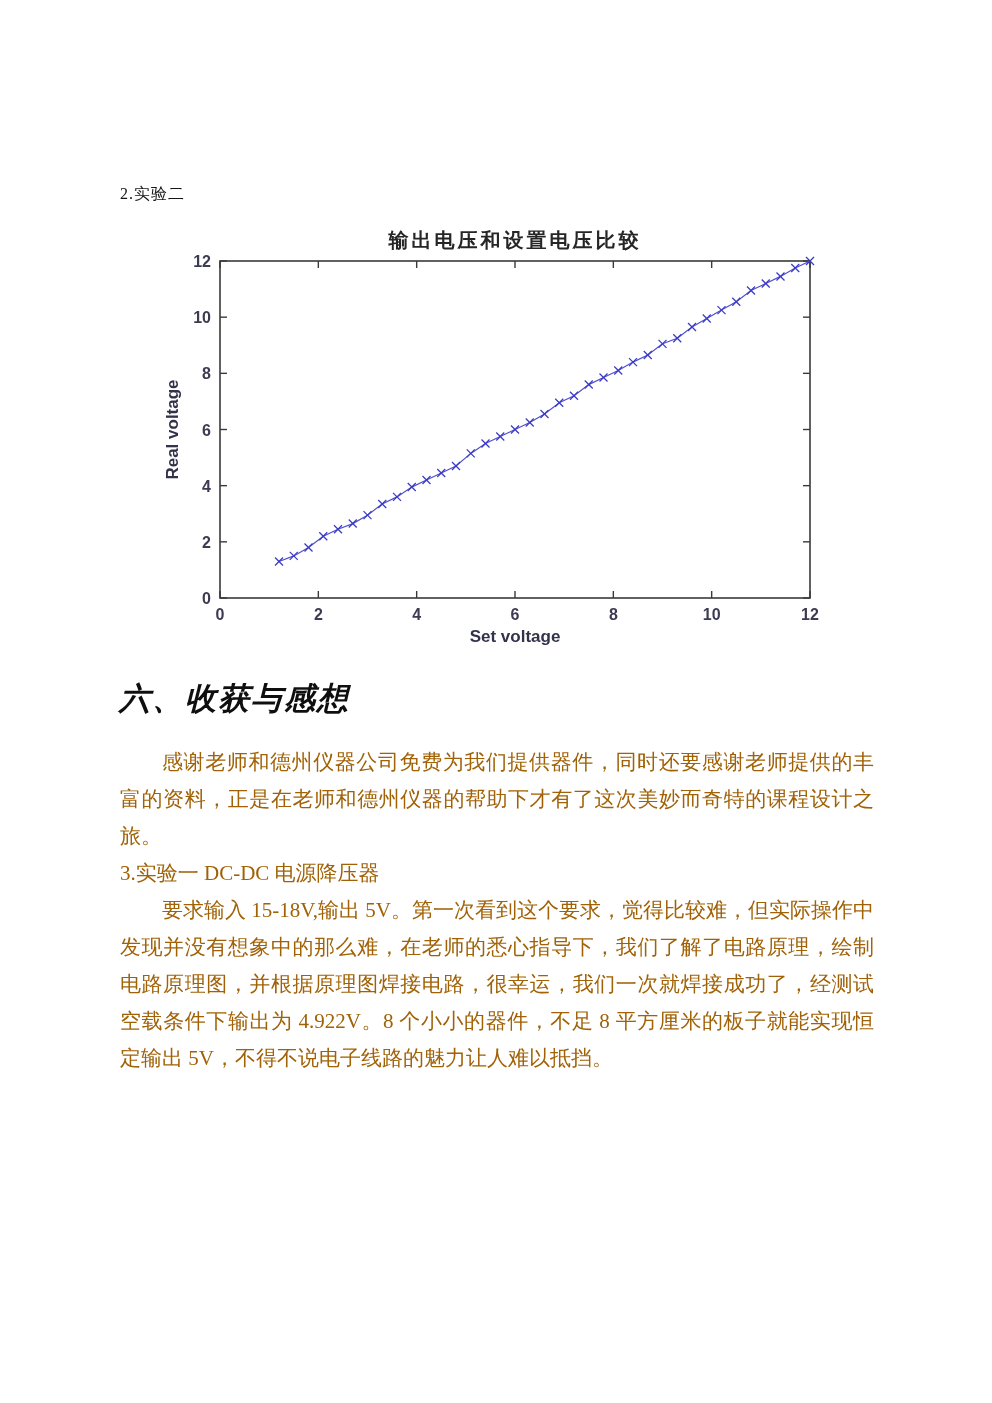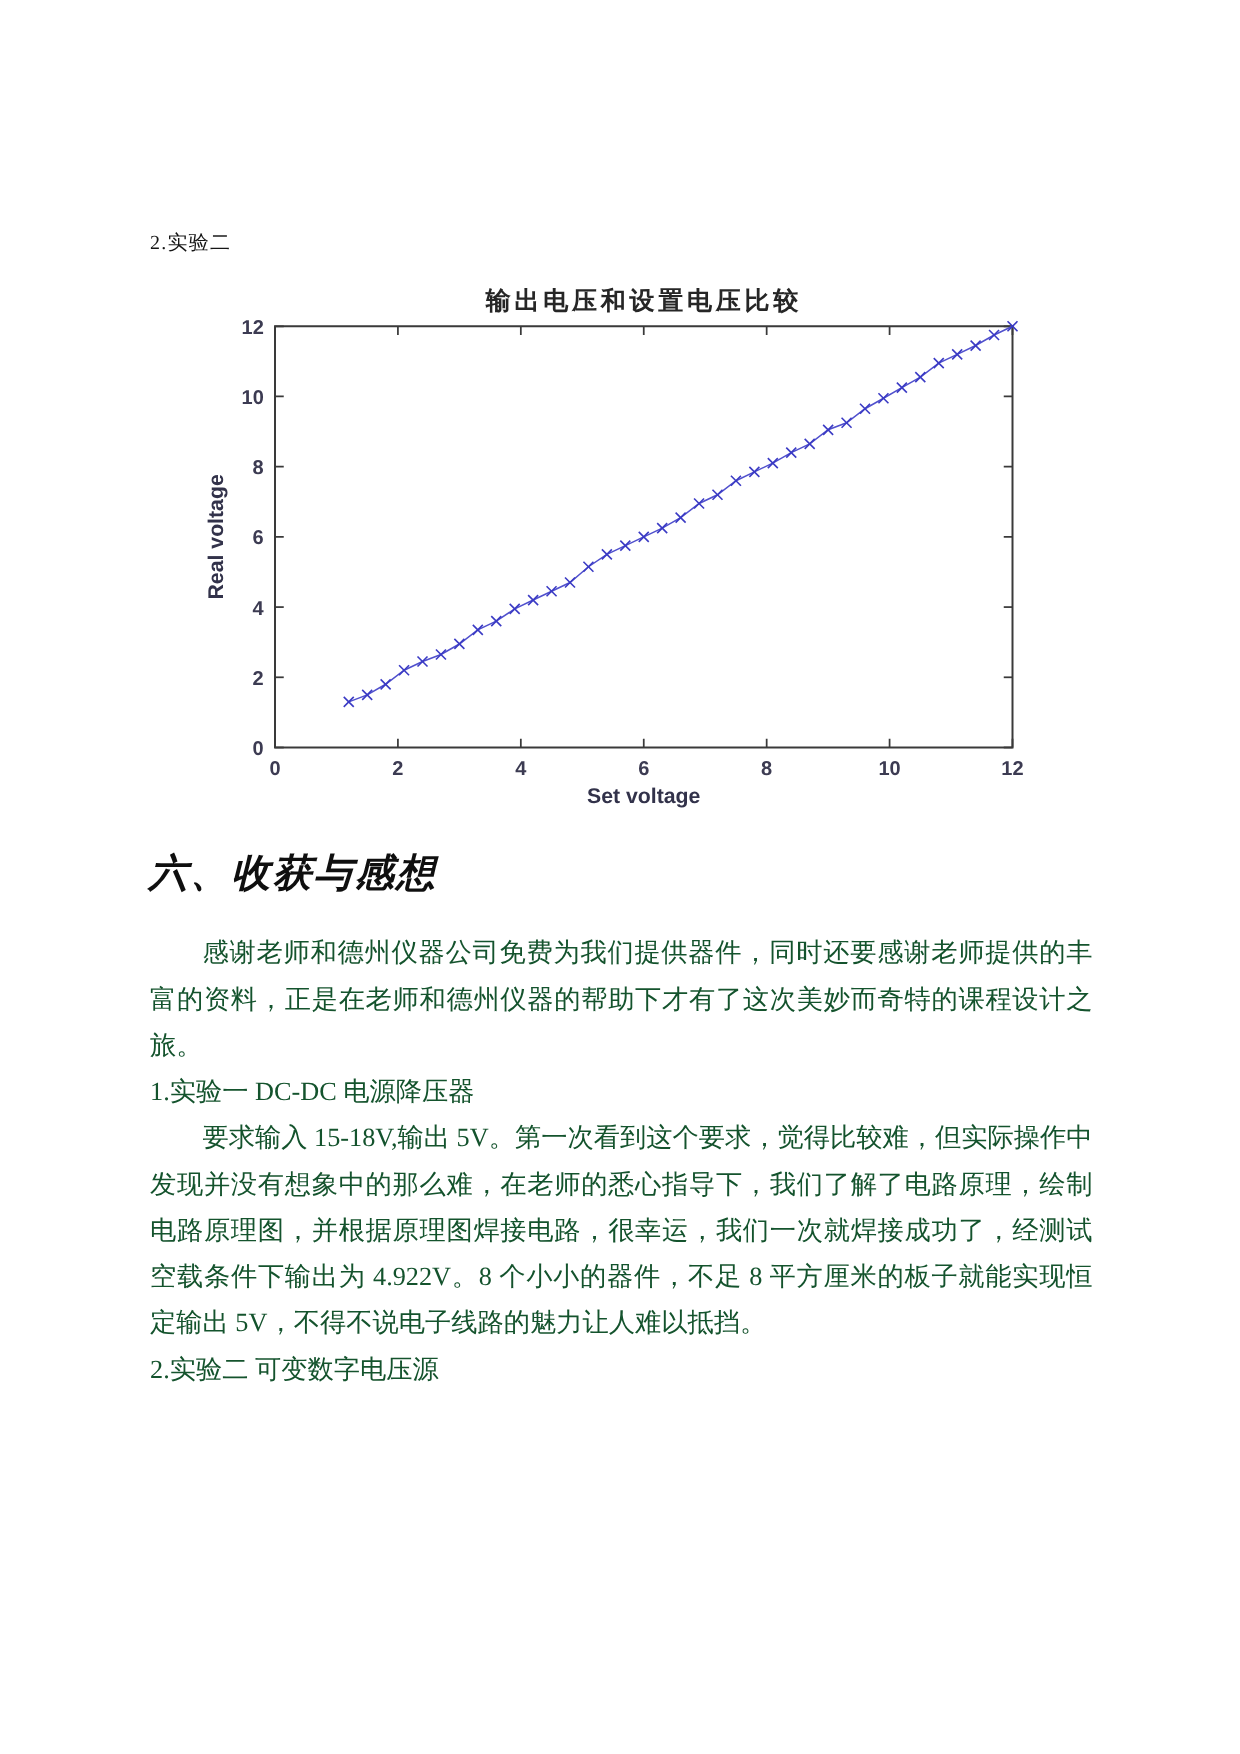--- a/index.html
+++ b/index.html
@@ -28,21 +28,21 @@
     letter-spacing:2px;
     font-style:italic;
   }
   .text-block{
     position:absolute;left:120px;top:744px;width:754px;
   }
   .text-block p{
     margin:0;
     font-size:21px;line-height:37px;
     text-align:justify;
-    color:#14532d;
+    color:#a16207;
   }
   .text-block p.indent{text-indent:2em;}
 </style>
 </head>
 <body>
 
 <div class="page">
 
   <div class="section-label">2.实验二</div>
 
@@ -169,18 +169,17 @@
         <line x1="636.25" y1="52.02083333333337" x2="644.25" y2="44.02083333333337" stroke="#3a3ac4" stroke-width="1.3"></line>
         <line x1="651" y1="37" x2="659" y2="45" stroke="#3a3ac4" stroke-width="1.3"></line>
         <line x1="651" y1="45" x2="659" y2="37" stroke="#3a3ac4" stroke-width="1.3"></line>
       </svg>
   </figure>
 
   <h1 class="heading">六、收获与感想</h1>
 
   <div class="text-block">
     <p class="indent">感谢老师和德州仪器公司免费为我们提供器件，同时还要感谢老师提供的丰富的资料，正是在老师和德州仪器的帮助下才有了这次美妙而奇特的课程设计之旅。</p>
-    <p>1.实验一 DC-DC 电源降压器</p>
+    <p>3.实验一 DC-DC 电源降压器</p>
     <p class="indent">要求输入 15-18V,输出 5V。第一次看到这个要求，觉得比较难，但实际操作中发现并没有想象中的那么难，在老师的悉心指导下，我们了解了电路原理，绘制电路原理图，并根据原理图焊接电路，很幸运，我们一次就焊接成功了，经测试空载条件下输出为 4.922V。8 个小小的器件，不足 8 平方厘米的板子就能实现恒定输出 5V，不得不说电子线路的魅力让人难以抵挡。</p>
-    <p>2.实验二 可变数字电压源</p>
   </div>
 
 </div>
 
 </body></html>

